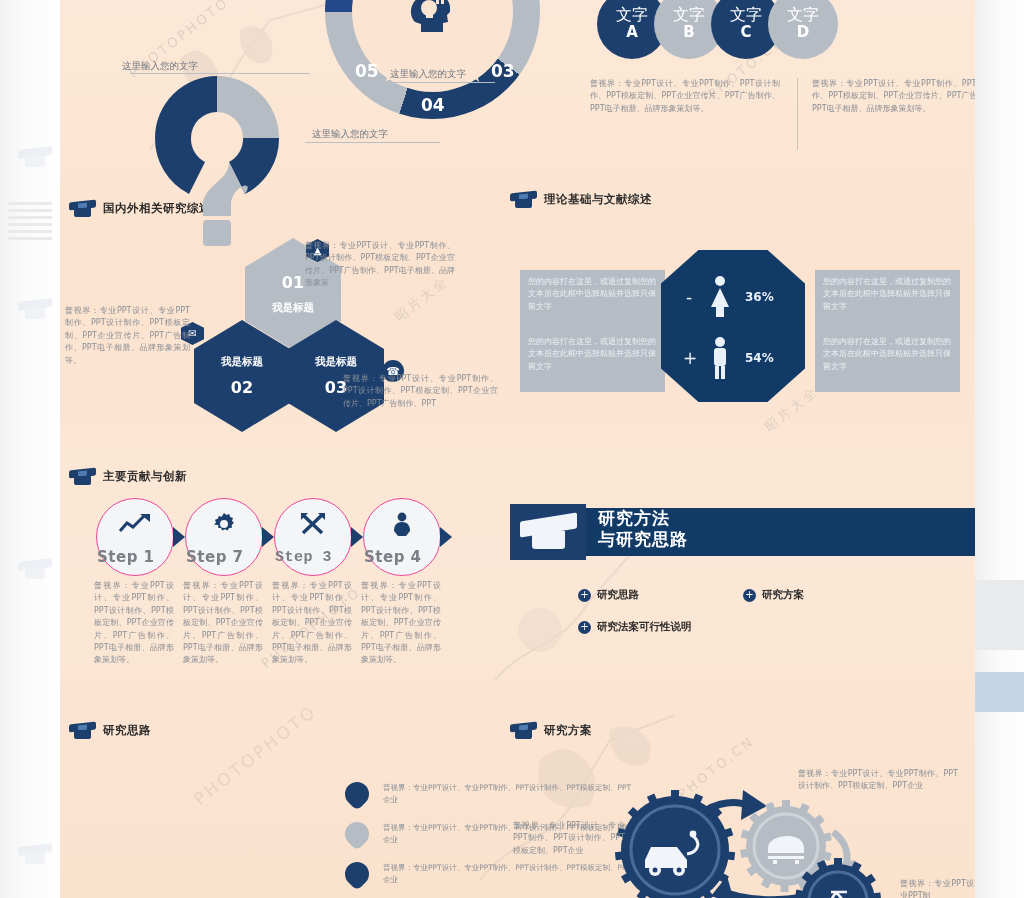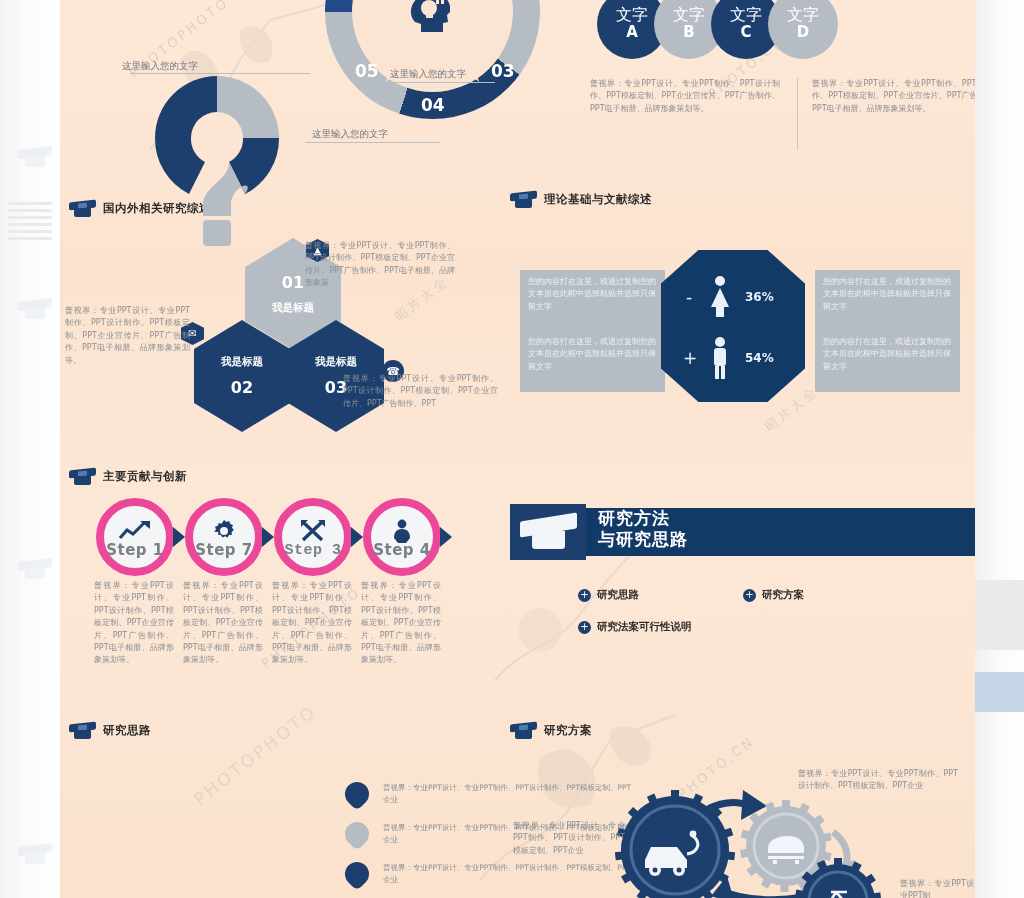--- a/index.html
+++ b/index.html
@@ -105,22 +105,22 @@
   #octa{position:absolute;left:150px;top:12px;width:144px;height:152px;background:#123a67;
     clip-path:polygon(26% 0,74% 0,100% 22%,100% 78%,74% 100%,26% 100%,0 78%,0 22%);}
   .oct-row{position:absolute;display:flex;align-items:center;gap:12px;color:#eaf1f8;}
   .oct-sign{font-size:17px;width:12px;text-align:center;}
   .oct-pct{font-size:12px;font-weight:bold;}
   .side-panel{position:absolute;background:#b6bcc4;}
   .side-panel .body-txt{color:#e9eef4;font-family:Liberation Serif, serif;}
 
   
   .stepc{position:absolute;width:78px;height:78px;border-radius:50%;
-    border:8px solid #ec4899;background:#f4f5f7;
-    display:flex;flex-direction:column;align-items:center;justify-content:flex-end;
+    border:1px solid #ec4899;background:#f4f5f7;
+    display:flex;flex-direction:column;justify-content:flex-end;
     padding-bottom:9px;box-sizing:border-box;}
   .stepc .lbl2{font-size:15px;color:#7b7f86;font-weight:bold;letter-spacing:.5px;}
   .step-ico{position:absolute;top:13px;left:50%;transform:translateX(-50%);}
   .arrowhead{position:absolute;width:0;height:0;
     border-top:10px solid transparent;border-bottom:10px solid transparent;
     border-left:12px solid #1d3f6e;}
 
   
   #rmbox{position:absolute;left:450px;top:508px;width:522px;height:48px;background:#123a67;}
   #rmcap{position:absolute;left:450px;top:504px;width:76px;height:56px;background:#1d3f6e;}

